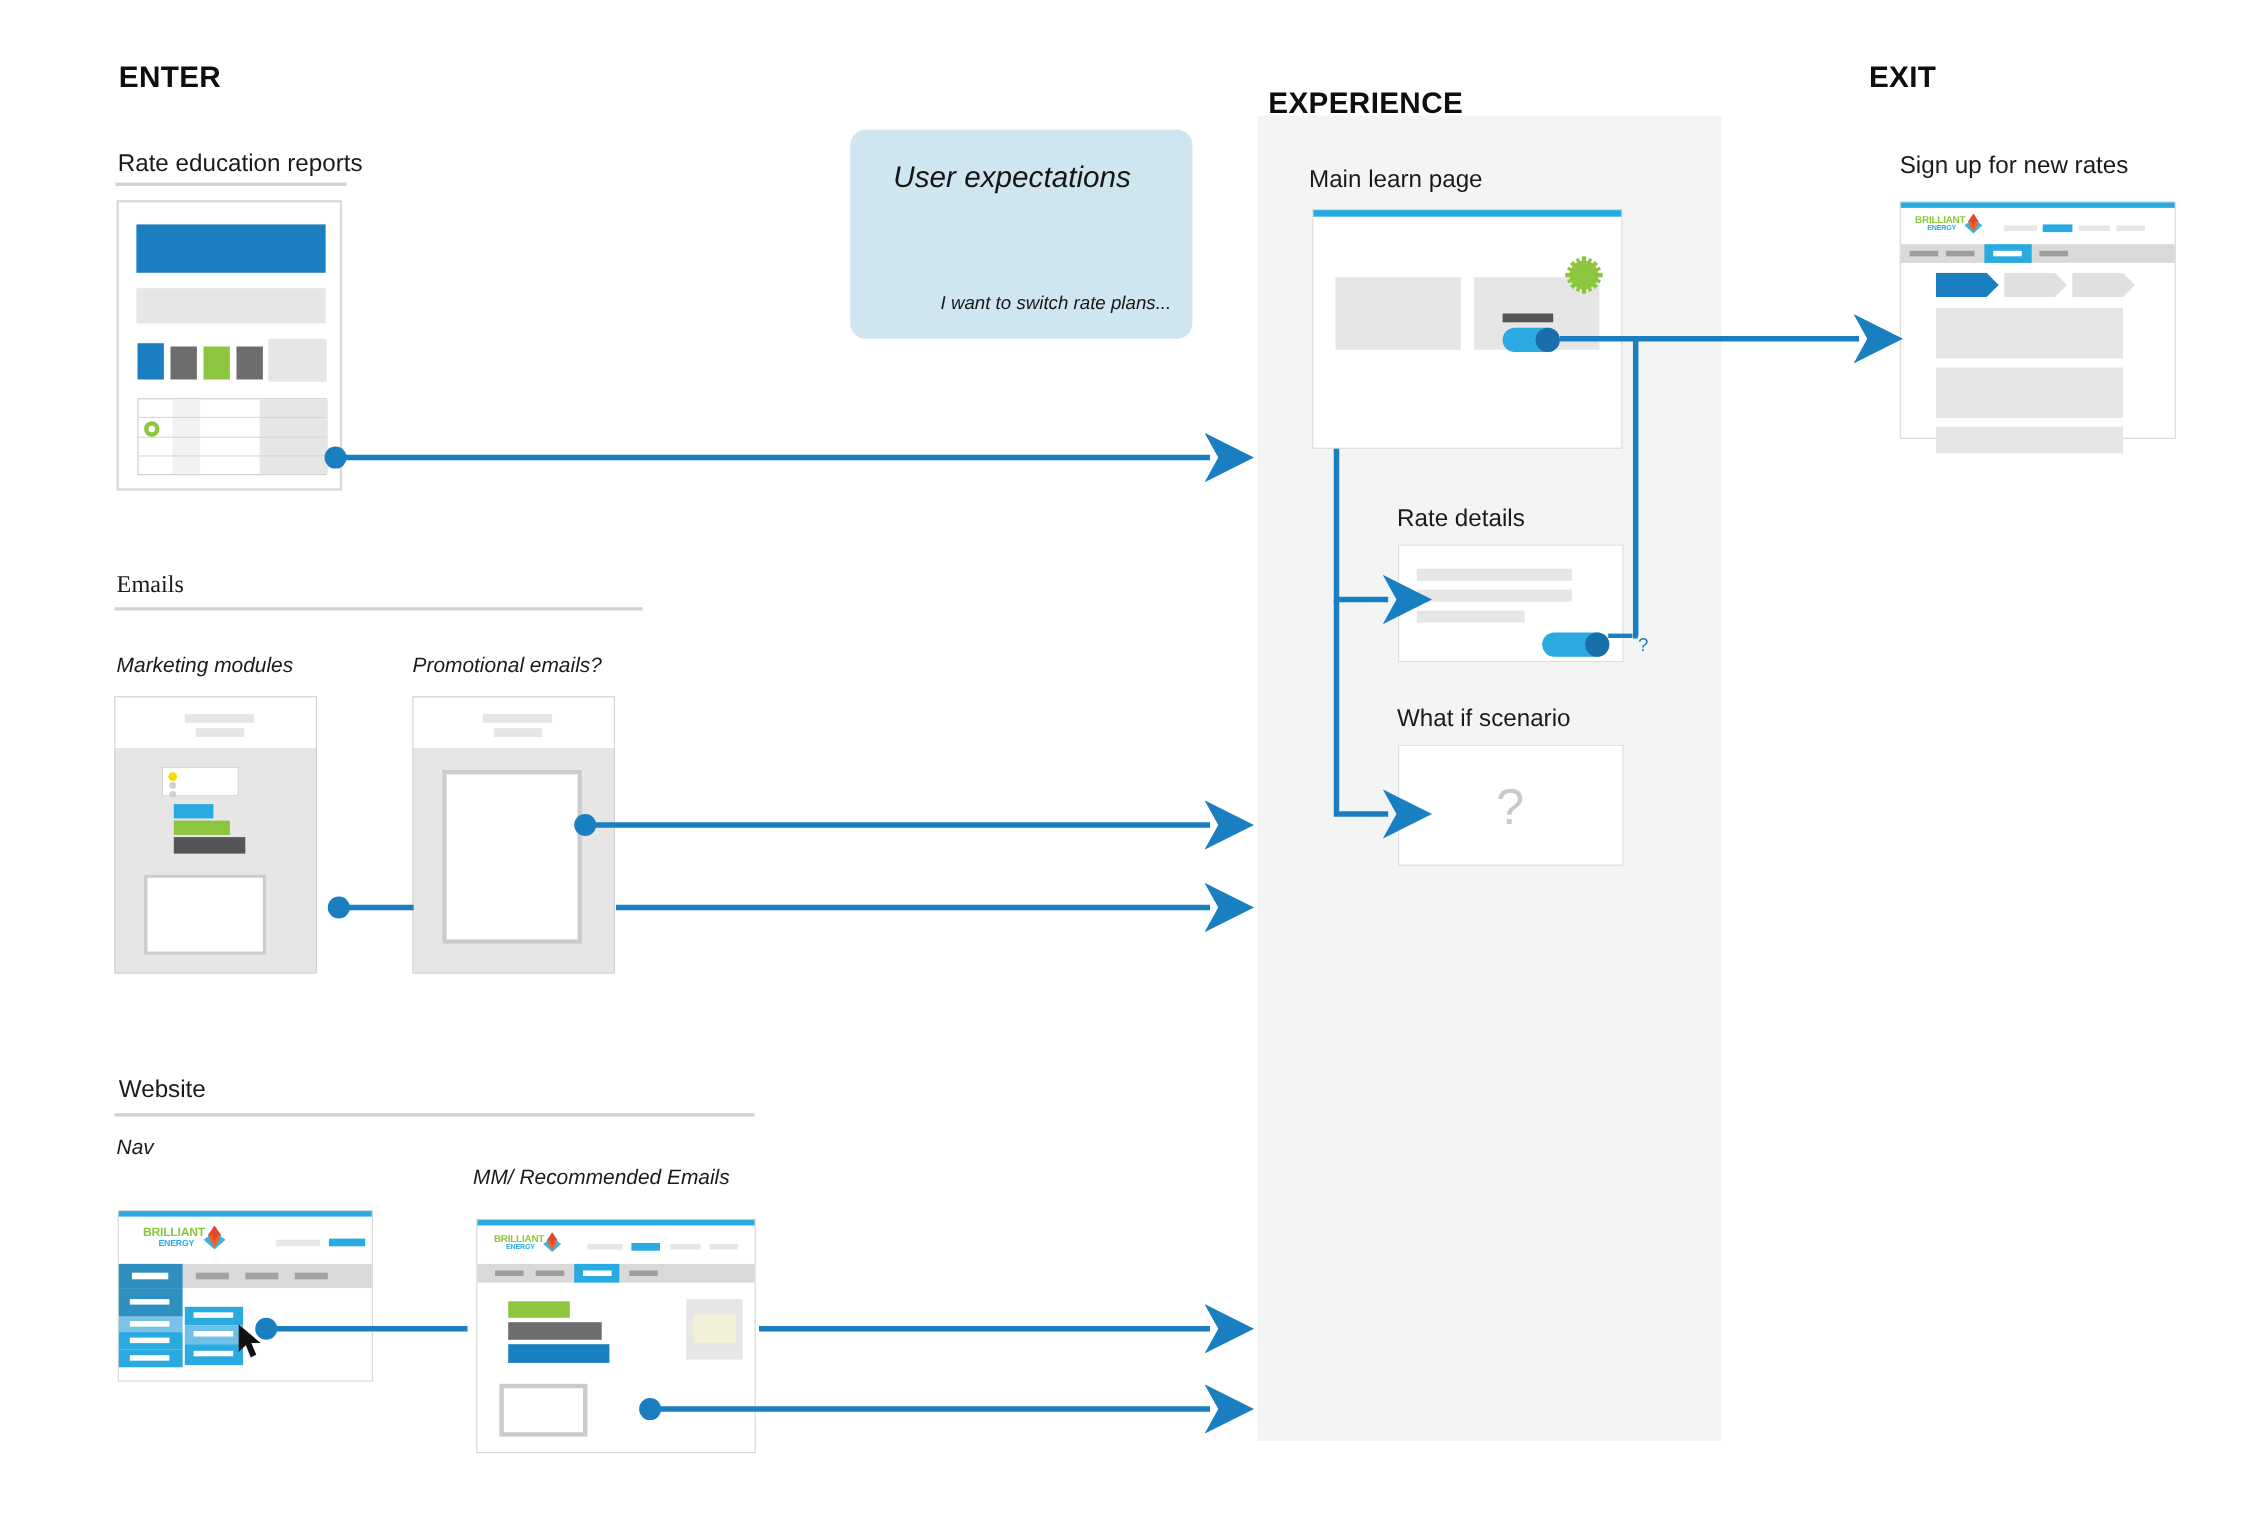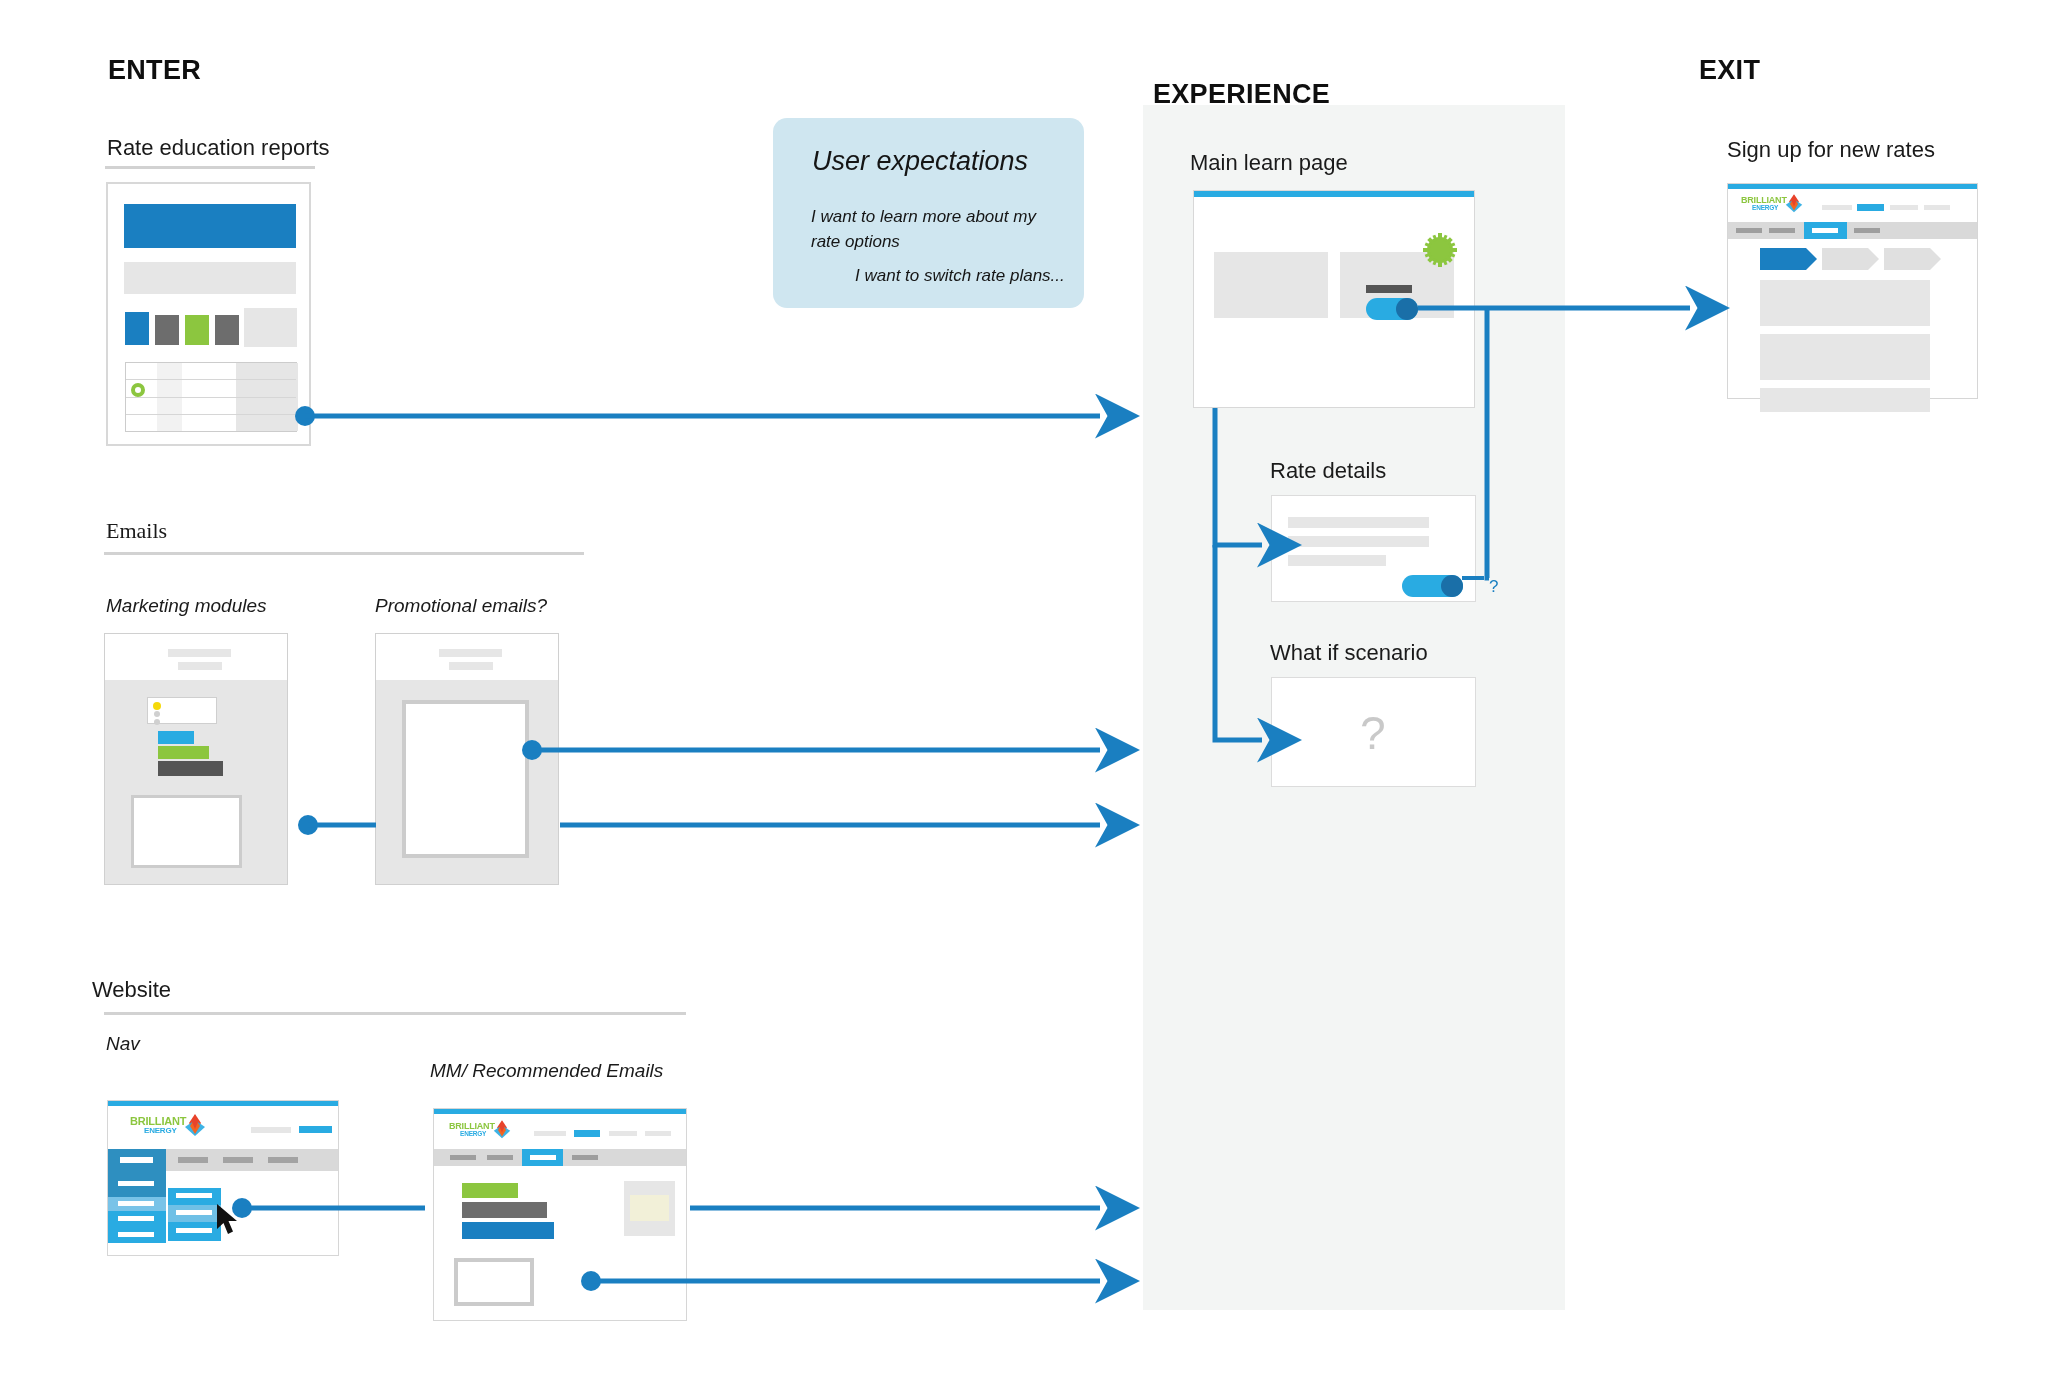--- a/index.html
+++ b/index.html
@@ -146,21 +146,21 @@
   <div class="blk white" style="left:26px;top:161px;width:111px;height:73px;border:3px solid #cccccc;box-sizing:border-box;"></div>
 </div>
 
 <div class="abs" style="left:375px;top:633px;width:184px;height:252px;background:#e6e6e6;border:1px solid #d0d0d0;box-sizing:border-box;">
   <div class="blk white" style="left:0;top:0;width:182px;height:46px;"></div>
   <div class="blk g-light" style="left:63px;top:15px;width:63px;height:8px;"></div>
   <div class="blk g-light" style="left:73px;top:28px;width:44px;height:8px;"></div>
   <div class="blk white" style="left:26px;top:66px;width:127px;height:158px;border:4px solid #cccccc;box-sizing:border-box;"></div>
 </div>
 
-<div class="abs sec-title" style="left:92px;top:977px;">Website</div>
+<div class="abs sec-title" style="left:108px;top:977px;">Website</div>
 <div class="abs sec-rule" style="left:104px;top:1012px;width:582px;"></div>
 
 <div class="abs sub-label" style="left:106px;top:1033px;">Nav</div>
 <div class="abs sub-label" style="left:430px;top:1060px;">MM/ Recommended Emails</div>
 
 <div class="abs" style="left:107px;top:1100px;width:232px;height:156px;background:#ffffff;border:1px solid #d6d6d6;box-sizing:border-box;">
   <div class="chrome-top"></div>
 
   <div class="logo" style="left:22px;top:14px;width:76px;height:24px;">
     <div class="l1" style="left:0;top:0;font-size:11px;">BRILLIANT</div>
@@ -236,21 +236,20 @@
 
   <div class="blk g-light" style="left:190px;top:72px;width:51px;height:55px;">
     <div class="blk" style="left:6px;top:14px;width:39px;height:26px;background:#f2f0d8;"></div>
   </div>
 
   <div class="blk white" style="left:20px;top:149px;width:80px;height:48px;border:4px solid #cbcbcb;box-sizing:border-box;"></div>
 </div>
 
 <div class="abs callout" style="left:773px;top:118px;width:311px;height:190px;">
   <div class="abs callout-title" style="left:39px;top:28px;text-align:right;">User expectations</div>
-  <div class="abs callout-line" style="left:38px;top:87px;width:238px;">I want to learn more about my rate options</div>
   <div class="abs callout-line" style="left:38px;top:146px;width:250px;margin-left:44px;">I want to switch rate plans...</div>
 </div>
 
 <div class="abs plain-label" style="left:1190px;top:150px;">Main learn page</div>
 
 <div class="abs" style="left:1193px;top:190px;width:282px;height:218px;background:#ffffff;border:1px solid #d8d8d8;box-sizing:border-box;">
   <div class="chrome-top" style="height:6px;"></div>
 
   <div class="blk g-light" style="left:20px;top:61px;width:114px;height:66px;"></div>
   <div class="blk g-light" style="left:146px;top:61px;width:114px;height:66px;"></div>

